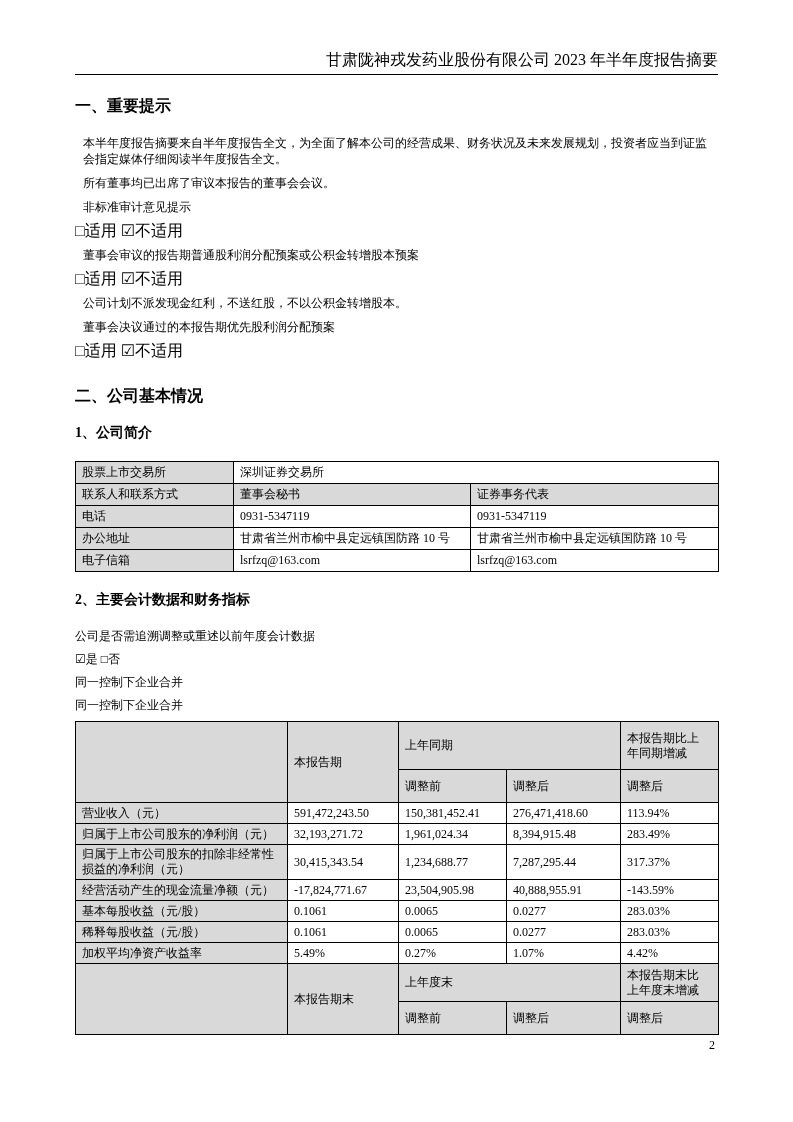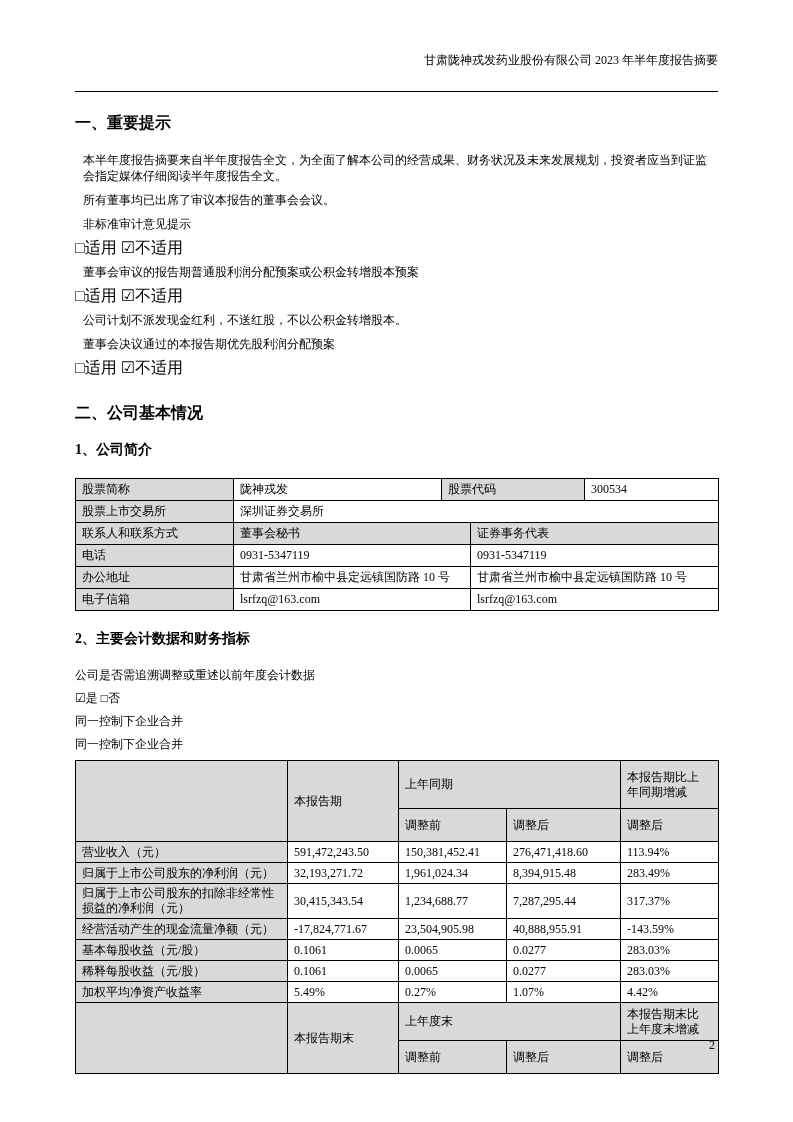--- a/index.html
+++ b/index.html
@@ -11,23 +11,23 @@
     margin: 0 auto;
     background: #ffffff;
     font-family: "Liberation Serif", "DejaVu Serif", serif;
     color: #000;
     padding: 0 75px;
     overflow: hidden;
   }
   .doc-header {
     margin-top: 52px;
     text-align: right;
-    font-size: 12px;
+    font-size: 16px;
     line-height: 16px;
-    padding-bottom: 23px;
+    padding-bottom: 6px;
     border-bottom: 1.5px solid #000;
   }
   h2.sec {
     font-size: 16px;
     line-height: 18px;
     font-weight: bold;
     margin: 22px 0 0 0;
   }
   h2.sec.sp { margin-top: 28px; }
   h3.sub {
@@ -106,26 +106,20 @@
 
   <table class="grid company">
     <colgroup>
       <col style="width:158px">
         <col style="width:208px">
         <col style="width:29px">
         <col style="width:114px">
         <col style="width:134px">
     </colgroup>
     <tbody>
-        <tr>
-      <th class="gray">股票简称</th>
-      <td>陇神戎发</td>
-      <th class="gray" colspan="2">股票代码</th>
-      <td>300534</td>
-    </tr>
     <tr>
       <th class="gray">股票上市交易所</th>
       <td colspan="4">深圳证券交易所</td>
     </tr>
     <tr>
       <th class="gray">联系人和联系方式</th>
       <th class="gray center" colspan="2">董事会秘书</th>
       <th class="gray center" colspan="2">证券事务代表</th>
     </tr>
     <tr>

